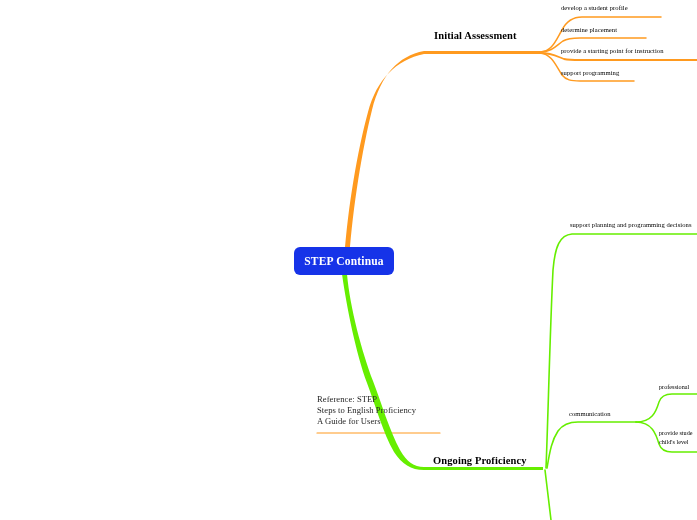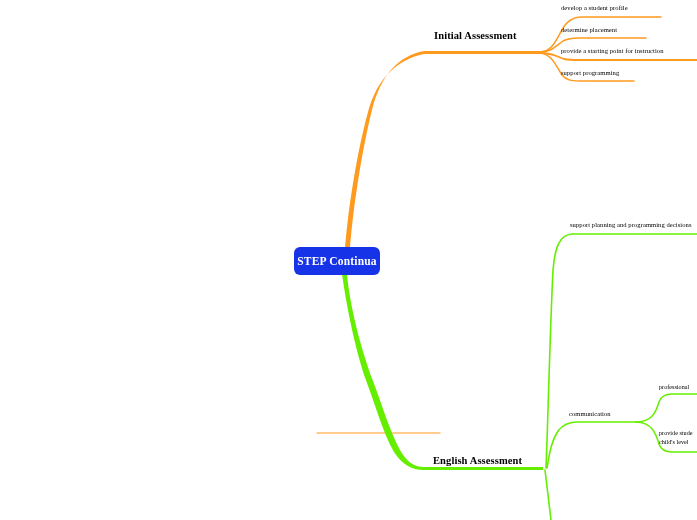--- a/index.html
+++ b/index.html
@@ -45,21 +45,21 @@
     font-weight: normal;
   }
   .multiline {
     white-space: pre-line;
     line-height: 1.42;
   }
   #root-node {
     position: absolute;
     left: 294px;
     top: 247px;
-    width: 86px;
+    width: 100px;
     height: 28px;
     background: #1633e8;
     border-radius: 6px;
     display: flex;
     align-items: center;
     justify-content: center;
     z-index: 5;
   }
   #root-node .root-text {
     color: #ffffff;
@@ -139,33 +139,36 @@
     <path d="M 545 470 C 547 486, 549 504, 551 520" fill="none" stroke="#66ee00" stroke-width="1.6" stroke-linecap="round"></path>
 
   </svg>
 
   <div id="root-node">
     <span class="root-text">STEP Continua</span>
   </div>
 
   <div class="node-label lvl1" style="left:434px; top:30px;">Initial Assessment</div>
 
-  <div class="node-label lvl1" style="left:433px; top:455px;">English Assessment</div>
+  <div class="node-label lvl1" style="left:433px; top:455px;">Ongoing Proficiency</div>
 
   <div class="node-label lvl2" style="left:561px; top:4px;">develop a student profile</div>
 
   <div class="node-label lvl2" style="left:561px; top:26px;">determine placement</div>
 
   <div class="node-label lvl2" style="left:561px; top:47px;">provide a starting point for instruction</div>
 
   <div class="node-label lvl2" style="left:561px; top:69px;">support programming</div>
 
   <div class="node-label lvl2" style="left:570px; top:221px;">support planning and programming decisions</div>
 
   <div class="node-label lvl2" style="left:569px; top:410px;">communication</div>
 
   <div class="node-label lvl3" style="left:659px; top:383px;">professional</div>
 
   <div class="node-label lvl3 multiline" style="left:659px; top:429px;">provide stude
 child's level </div>
 
+  <div id="reference-block">Reference: STEP
+Steps to English Proficiency
+A Guide for Users</div>
 
 </div>
 
 </body></html>

